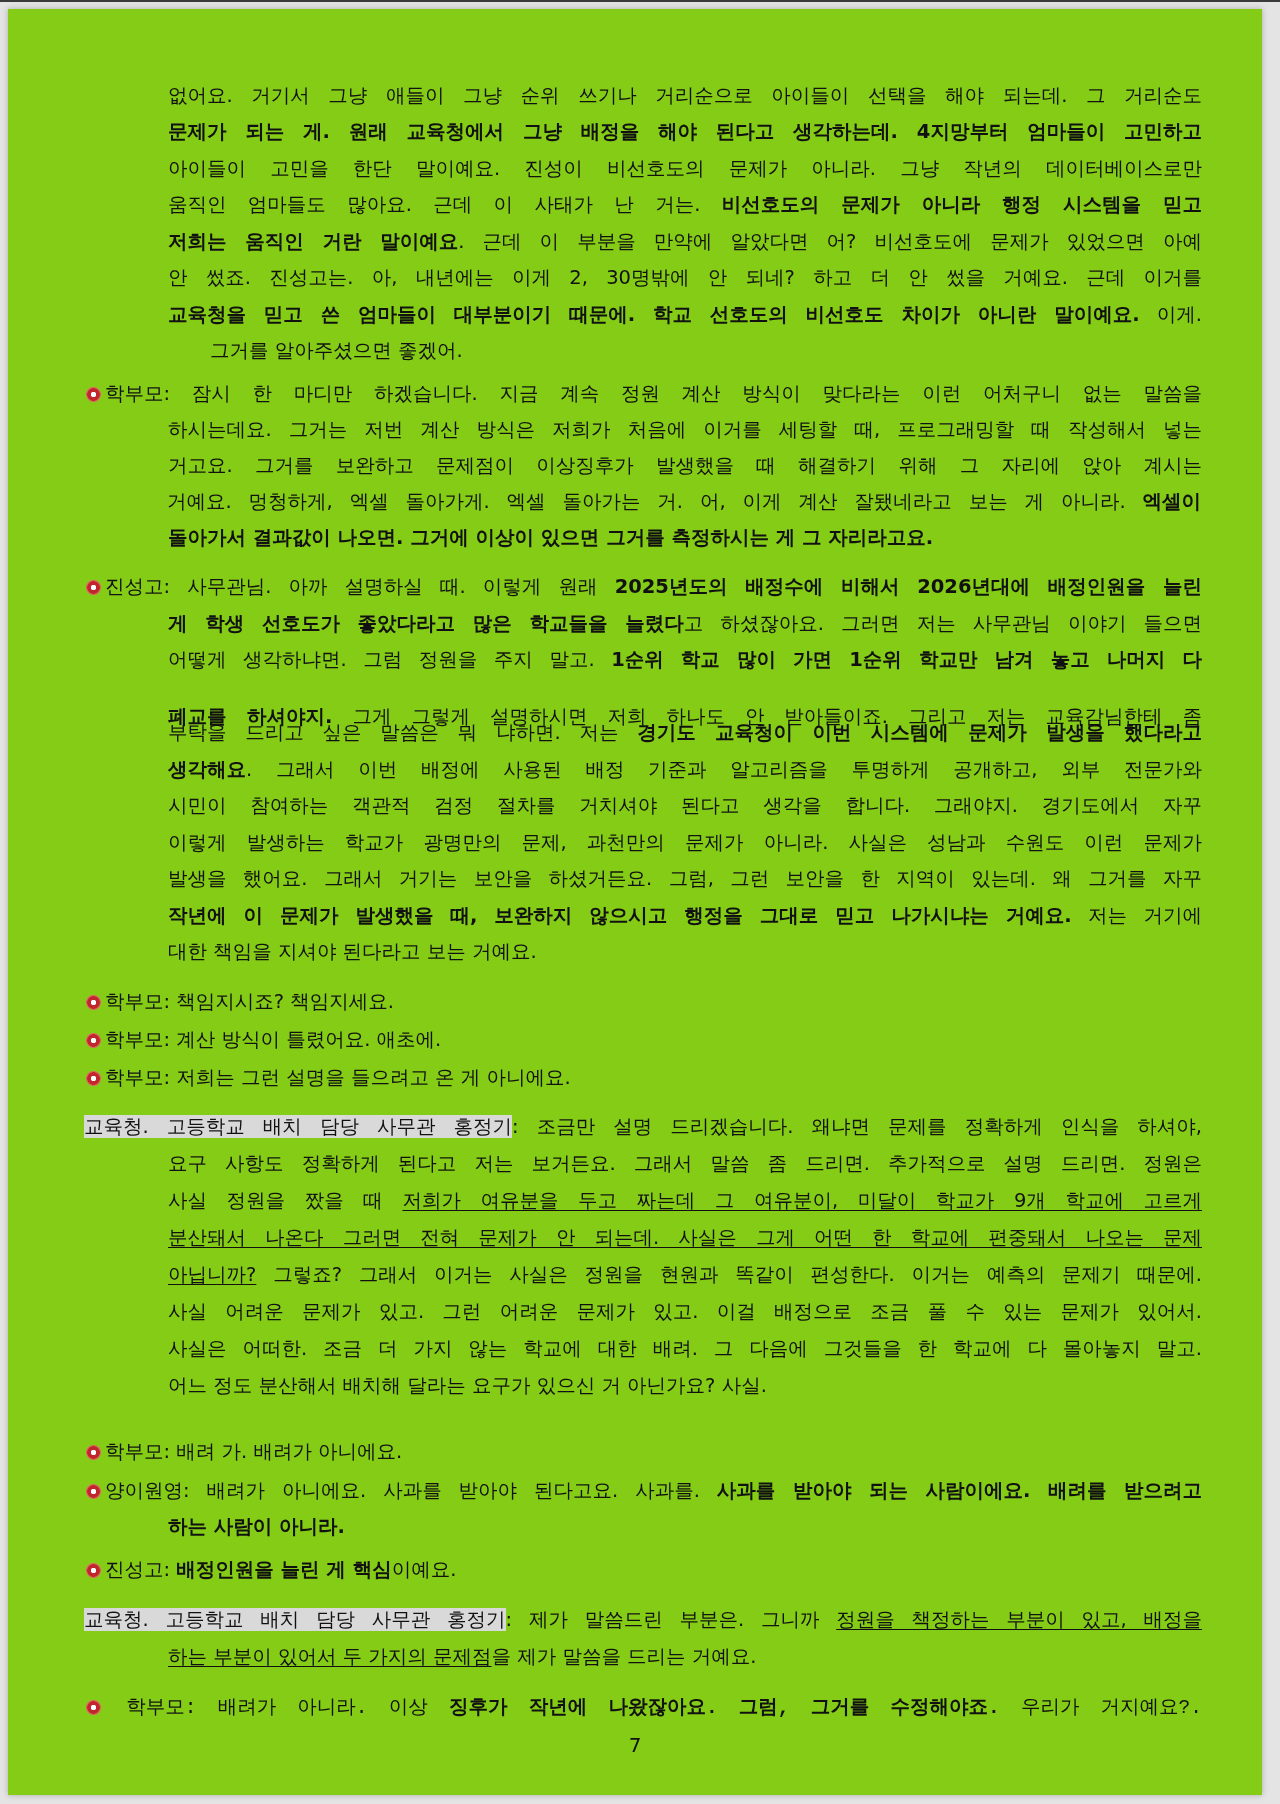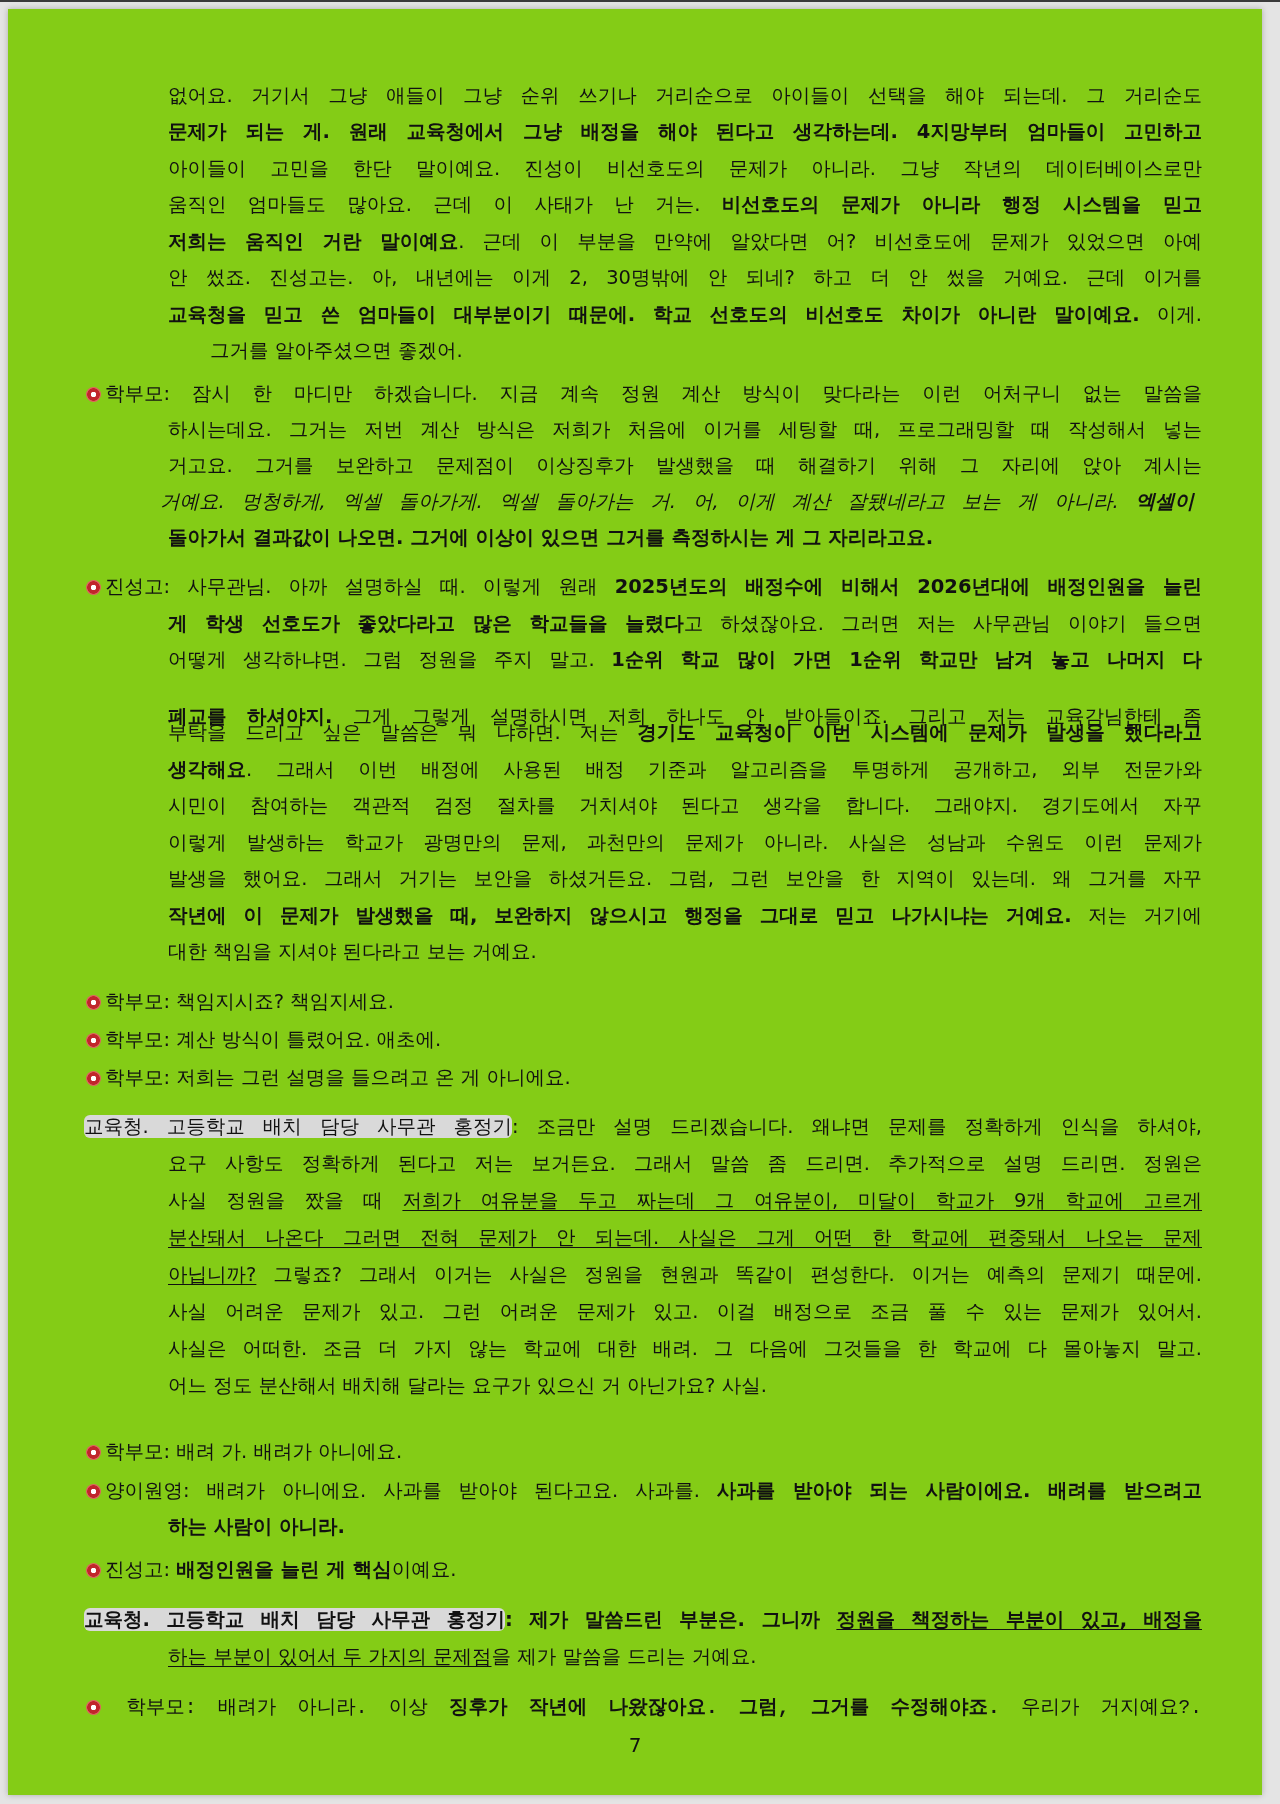--- a/index.html
+++ b/index.html
@@ -19,21 +19,21 @@
   .content { position:absolute; left:0; top:0; width:100%; }
   .line { position:absolute; white-space:nowrap; }
   .justify { text-align:justify; text-align-last:justify; white-space:normal; }
   b { font-weight:bold; }
   u { text-decoration:underline; text-underline-offset:3px; }
   .icon {
     display:inline-block; width:15px; height:15px; border-radius:50%;
     background:radial-gradient(circle at 50% 50%, #fff 0 2.5px, #c0262b 3px 6px, #e06060 6.5px 7.5px);
     vertical-align:-2px; margin-right:4px;
   }
-  .hl { background:#d9d9d9;border-radius:6px; }
+  .hl { background:#d9d9d9; }
   .pagenum {
     position:absolute; left:0; width:100%; text-align:center;
     top:1692px; font-size:20px;
   }
 </style>
 </head>
 <body>
 
 <div class="paper">
   <div class="content" id="content">
@@ -43,21 +43,21 @@
     <div class="line justify" style="left:160px;width:1034px;top:145px;"><span>아이들이 고민을 한단 말이예요. 진성이 비선호도의 문제가 아니라. 그냥 작년의 데이터베이스로만</span></div>
     <div class="line justify" style="left:160px;width:1034px;top:181px;"><span>움직인 엄마들도 많아요. 근데 이 사태가 난 거는. </span><b>비선호도의 문제가 아니라 행정 시스템을 믿고</b></div>
     <div class="line justify" style="left:160px;width:1034px;top:218px;"><b>저희는 움직인 거란 말이예요</b><span>. 근데 이 부분을 만약에 알았다면 어? 비선호도에 문제가 있었으면 아예</span></div>
     <div class="line justify" style="left:160px;width:1034px;top:254px;"><span>안 썼죠. 진성고는. 아, 내년에는 이게 2, 30명밖에 안 되네? 하고 더 안 썼을 거예요. 근데 이거를</span></div>
     <div class="line justify" style="left:160px;width:1034px;top:291px;"><b>교육청을 믿고 쓴 엄마들이 대부분이기 때문에. 학교 선호도의 비선호도 차이가 아니란 말이예요.</b><span> 이게.</span></div>
     <div class="line" style="left:160px;top:327px;margin-left:42px;"><span>그거를 알아주셨으면 좋겠어.</span></div>
 
     <div class="line justify" style="left:78px;width:1116px;top:370px;"><span class="icon"></span><span>학부모</span>: <span>잠시 한 마디만 하겠습니다. 지금 계속 정원 계산 방식이 맞다라는 이런 어처구니 없는 말씀을</span></div>
     <div class="line justify" style="left:160px;width:1034px;top:406px;"><span>하시는데요. 그거는 저번 계산 방식은 저희가 처음에 이거를 세팅할 때, 프로그래밍할 때 작성해서 넣는</span></div>
     <div class="line justify" style="left:160px;width:1034px;top:442px;"><span>거고요. 그거를 보완하고 문제점이 이상징후가 발생했을 때 해결하기 위해 그 자리에 앉아 계시는</span></div>
-    <div class="line justify" style="left:152px;width:1034px;top:478px;font-style:italic;"><span>거예요. 멍청하게, 엑셀 돌아가게. 엑셀 돌아가는 거. 어, 이게 계산 잘됐네라고 보는 게 아니라. </span><b>엑셀이</b></div>
+    <div class="line justify" style="left:159px;width:1034px;top:478px;"><span>거예요. 멍청하게, 엑셀 돌아가게. 엑셀 돌아가는 거. 어, 이게 계산 잘됐네라고 보는 게 아니라. </span><b>엑셀이</b></div>
     <div class="line" style="left:160px;top:514px;"><b>돌아가서 결과값이 나오면. 그거에 이상이 있으면 그거를 측정하시는 게 그 자리라고요.</b></div>
 
     <div class="line justify" style="left:78px;width:1116px;top:563px;"><span class="icon"></span><span>진성고</span>: <span>사무관님. 아까 설명하실 때. 이렇게 원래 </span><b>2025년도의 배정수에 비해서 2026년대에 배정인원을 늘린</b></div>
     <div class="line justify" style="left:160px;width:1034px;top:600px;"><b>게 학생 선호도가 좋았다라고 많은 학교들을 늘렸다</b><span>고 하셨잖아요. 그러면 저는 사무관님 이야기 들으면</span></div>
     <div class="line justify" style="left:160px;width:1034px;top:636px;"><span>어떻게 생각하냐면. 그럼 정원을 주지 말고. </span><b>1순위 학교 많이 가면 1순위 학교만 남겨 놓고 나머지 다</b></div>
     <div class="line justify" style="left:160px;width:1034px;top:673px;margin-top:20px;"><b>폐교를 하셔야지.</b><span> 그게 그렇게 설명하시면 저희 하나도 안 받아들이죠. 그리고 저는 교육감님한테 좀</span></div>
     <div class="line justify" style="left:160px;width:1034px;top:709px;"><span>부탁을 드리고 싶은 말씀은 뭐 냐하면. 저는 </span><b>경기도 교육청이 이번 시스템에 문제가 발생을 했다라고</b></div>
     <div class="line justify" style="left:160px;width:1034px;top:746px;"><b>생각해요</b><span>. 그래서 이번 배정에 사용된 배정 기준과 알고리즘을 투명하게 공개하고, 외부 전문가와</span></div>
     <div class="line justify" style="left:160px;width:1034px;top:782px;"><span>시민이 참여하는 객관적 검정 절차를 거치셔야 된다고 생각을 합니다. 그래야지. 경기도에서 자꾸</span></div>
     <div class="line justify" style="left:160px;width:1034px;top:819px;"><span>이렇게 발생하는 학교가 광명만의 문제, 과천만의 문제가 아니라. 사실은 성남과 수원도 이런 문제가</span></div>
@@ -78,21 +78,21 @@
     <div class="line justify" style="left:160px;width:1034px;top:1325px;"><span>사실은 어떠한. 조금 더 가지 않는 학교에 대한 배려. 그 다음에 그것들을 한 학교에 다 몰아놓지 말고.</span></div>
     <div class="line" style="left:160px;top:1362px;"><span>어느 정도 분산해서 배치해 달라는 요구가 있으신 거 아닌가요? 사실.</span></div>
 
     <div class="line" style="left:78px;top:1428px;"><span class="icon"></span><span>학부모</span>: <span>배려 가. 배려가 아니에요.</span></div>
 
     <div class="line justify" style="left:78px;width:1116px;top:1467px;"><span class="icon"></span><span>양이원영</span>: <span>배려가 아니에요. 사과를 받아야 된다고요. 사과를. </span><b>사과를 받아야 되는 사람이에요. 배려를 받으려고</b></div>
     <div class="line" style="left:160px;top:1503px;"><b>하는 사람이 아니라.</b></div>
 
     <div class="line" style="left:78px;top:1546px;"><span class="icon"></span><span>진성고</span>: <b>배정인원을 늘린 게 핵심</b><span>이예요.</span></div>
 
-    <div class="line justify" style="left:76px;width:1118px;top:1596px;font-weight:bold;"><span class="hl">교육청. 고등학교 배치 담당 사무관 홍정기</span>: <span>제가 말씀드린 부분은. 그니까 </span><u>정원을 책정하는 부분이 있고, 배정을</u></div>
+    <div class="line justify" style="left:76px;width:1118px;top:1596px;"><span class="hl">교육청. 고등학교 배치 담당 사무관 홍정기</span>: <span>제가 말씀드린 부분은. 그니까 </span><u>정원을 책정하는 부분이 있고, 배정을</u></div>
     <div class="line" style="left:160px;top:1633px;"><u>하는 부분이 있어서 두 가지의 문제점</u><span>을 제가 말씀을 드리는 거예요.</span></div>
 
     <div class="line justify" style="left:78px;width:1116px;top:1684px;font-family:Liberation Mono, monospace;"><span class="icon"></span> <span>학부모</span>: <span>배려가 아니라. 이상 </span><b>징후가 작년에 나왔잖아요. 그럼, 그거를 수정해야죠.</b><span> 우리가 거지예요?.</span></div>
 
     <div class="pagenum" style="top:1724px;">7</div>
   </div>
 </div>
 
 <style>
   .line { font-size:19.5px; line-height:30px; }

